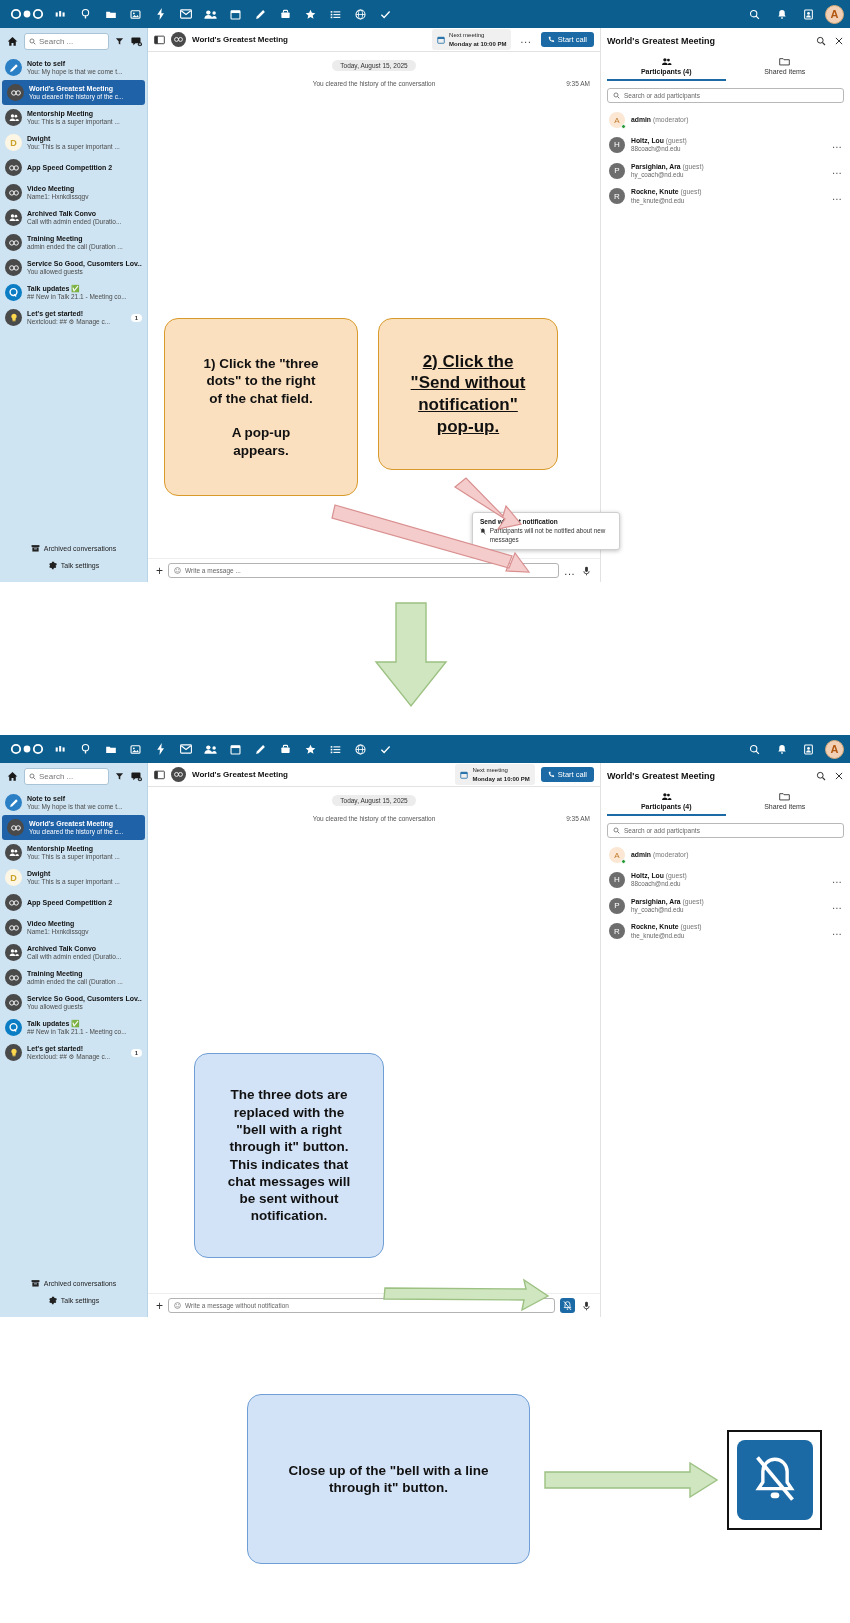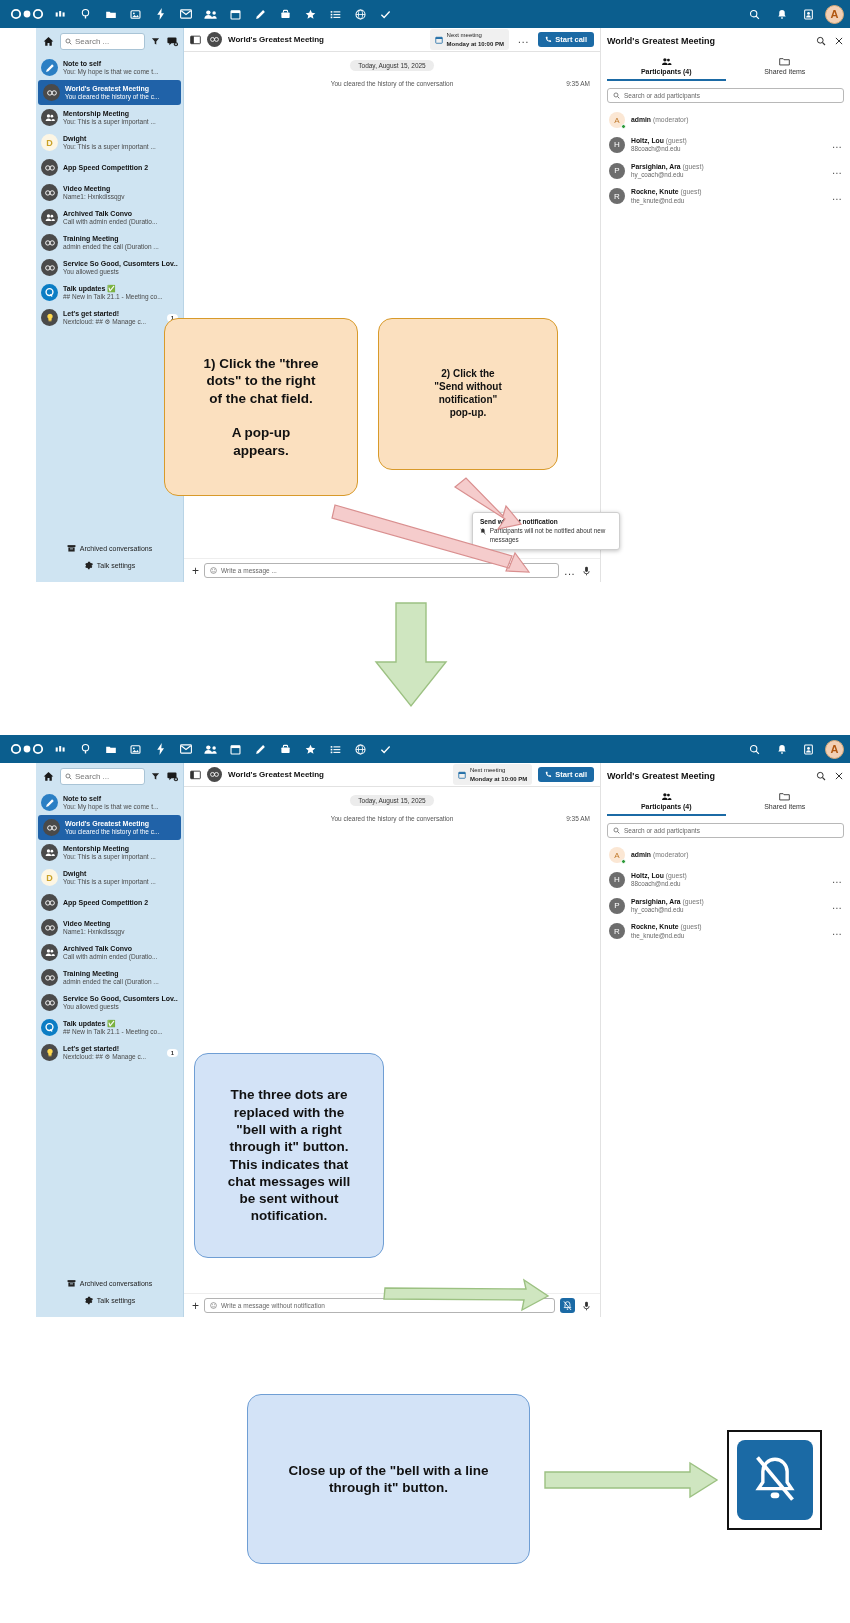--- a/index.html
+++ b/index.html
@@ -30,21 +30,21 @@
   .nc-app svg { display:block; fill: #ffffff; }
   .nc-right { display: flex; align-items: center; gap: 2px; }
   .nc-right .nc-app { width: 25px; }
   .avatar-top {
     width: 19px; height: 19px; border-radius: 50%;
     background: #f2d0b5; color: #b0560f; font-size: 11px; font-weight: bold;
     display: flex; align-items: center; justify-content: center; margin-left: 2px;
     border: 1px solid #d8a978;
   }
 
-  .nc-body { display: flex; height: 554px; padding-left: 36px; }
+  .nc-body { display: flex; height: 554px; }
 
   
   .sidebar {
     width: 148px; background: #cfe4f2; display: flex; flex-direction: column;
     border-right: 1px solid #b9d4e6; position: relative;
   }
   .sb-top { display: flex; align-items: center; gap: 4px; padding: 5px 4px; }
   .sb-home { width: 16px; height: 16px; display:flex; align-items:center; justify-content:center; }
   .sb-search {
     flex: 1; height: 17px; background: #fff; border: 1px solid #a9c4d6; border-radius: 3px;
@@ -90,21 +90,21 @@
   .chat-title { font-size: 8px; font-weight: bold; color: #111; flex: 1; }
   .next-meeting {
     display: flex; align-items: center; gap: 4px; background: #f0f0f0; border-radius: 3px;
     padding: 2px 5px;
   }
   .nm-text { font-size: 6px; line-height: 1.35; color: #222; }
   .nm-text b { font-weight: bold; }
   .dots-btn { font-size: 10px; color: #333; padding: 0 3px; cursor: pointer; letter-spacing: 1px; }
   .start-call {
     background: #1b6aa5; color: #fff; font-size: 7.5px; border-radius: 3px; padding: 3px 7px;
-    display: flex; align-items: center; gap: 3px; cursor: pointer; font-weight: bold;
+    display: flex; align-items: center; gap: 3px; cursor: pointer; font-weight: normal;
   }
 
   .chat-area { flex: 1; position: relative; padding-top: 8px; }
   .date-pill {
     margin: 0 auto; width: fit-content; background: #ececec; border-radius: 9px;
     font-size: 6.5px; padding: 2px 8px; color: #333;
   }
   .sys-msg {
     margin-top: 9px; text-align: center; font-size: 6.5px; color: #555; position: relative;
   }
@@ -1122,21 +1122,21 @@
 <div class="callout orange" style="left:164px; top:318px; width:194px; height:178px;">
   <div class="callout-txt" style="font-size:13.5px;">1) Click the "three
 dots" to the right
 of the chat field.
 
 A pop-up
 appears.</div>
 </div>
 
 <div class="callout orange" style="left:378px; top:318px; width:180px; height:152px;">
-  <div class="callout-txt" style="font-size:10px;">2) Click the
+  <div class="callout-txt" style="font-size:17px;text-decoration:underline;">2) Click the
 "Send without
 notification"
 pop-up.</div>
 </div>
 
 <div class="callout blue" style="left:194px; top:1053px; width:190px; height:205px;">
   <div class="callout-txt" style="font-size:13.5px;">The three dots are
 replaced with the
 "bell with a right
 through it" button.

